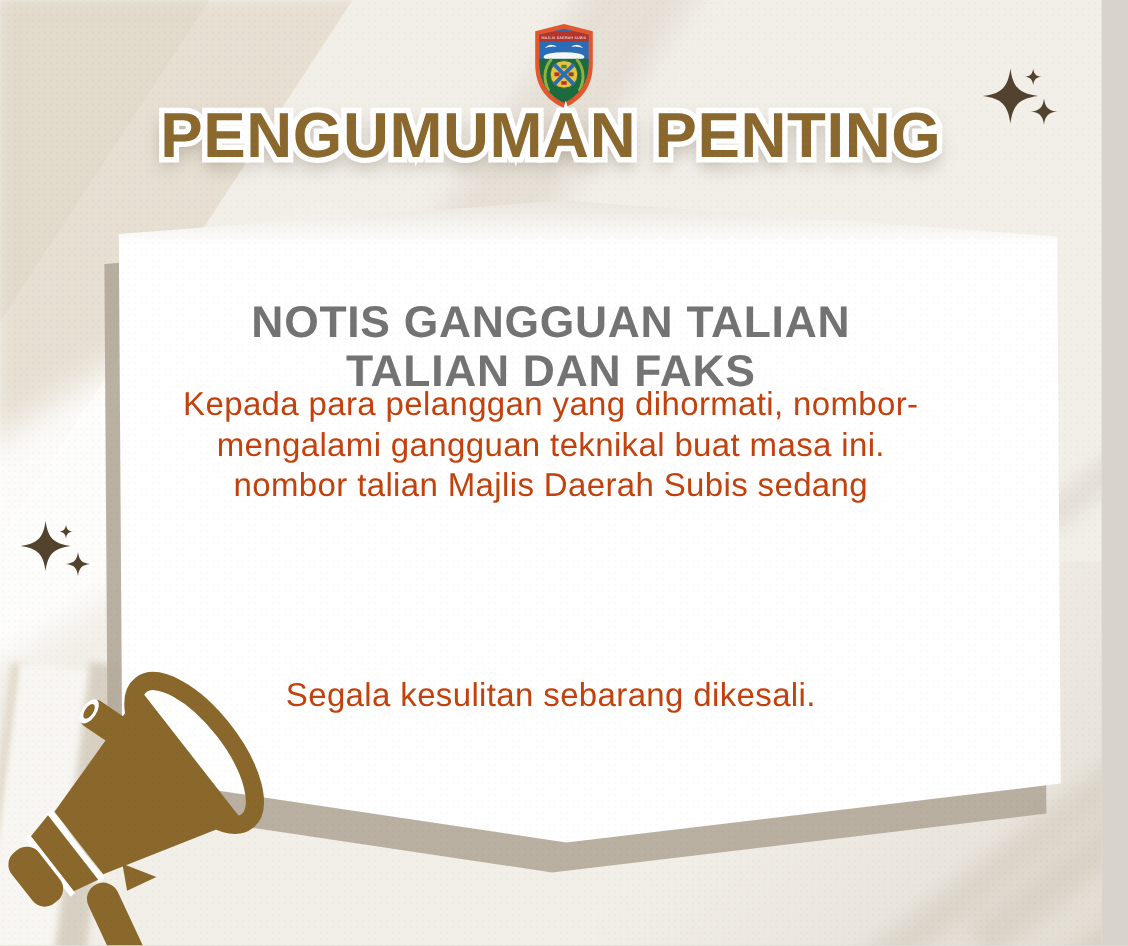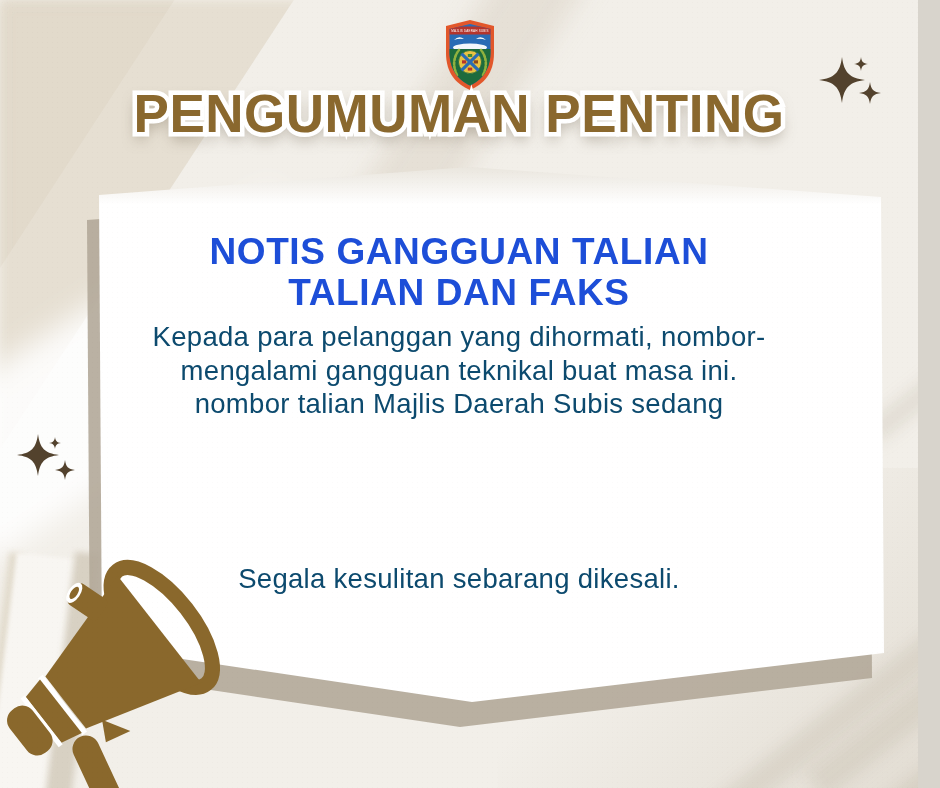--- a/index.html
+++ b/index.html
@@ -58,24 +58,24 @@
     position:absolute;left:0;right:0;top:86px;z-index:11;text-align:center;
     font-weight:700;font-size:53px;line-height:56px;letter-spacing:.5px;white-space:nowrap;
   }
   .banner-title-layer.outline{
     color:#ffffff;-webkit-text-stroke:9px #ffffff;
     text-shadow:0 7px 14px rgba(112,98,78,.55),0 2px 4px rgba(112,98,78,.30);
   }
   .banner-title-layer.fill{color:#8a682e;}
   .notice-content{position:absolute;inset:0;z-index:8;text-align:center;}
   .notice-heading{
-    position:absolute;left:0;right:0;top:231px;
-    color:#1d4ed8;font-weight:700;font-size:37px;line-height:41px;letter-spacing:.6px;
+    position:absolute;left:0;right:0;top:248px;
+    color:#737373;font-weight:700;font-size:37px;line-height:41px;letter-spacing:.6px;
   }
-  .notice-para{position:absolute;left:0;right:0;color:#0c4a6e;font-size:27.5px;line-height:33.5px;letter-spacing:.3px;}
+  .notice-para{position:absolute;left:0;right:0;color:#c2410c;font-size:27.5px;line-height:33.5px;letter-spacing:.3px;}
   .para-1{top:320px;}
   .para-2{top:443px;}
   .para-3{top:562px;}
   .megaphone{position:absolute;left:-18px;top:528px;z-index:20;}
 </style>
 </head>
 <body>
 
 <div class="canvas">
 

